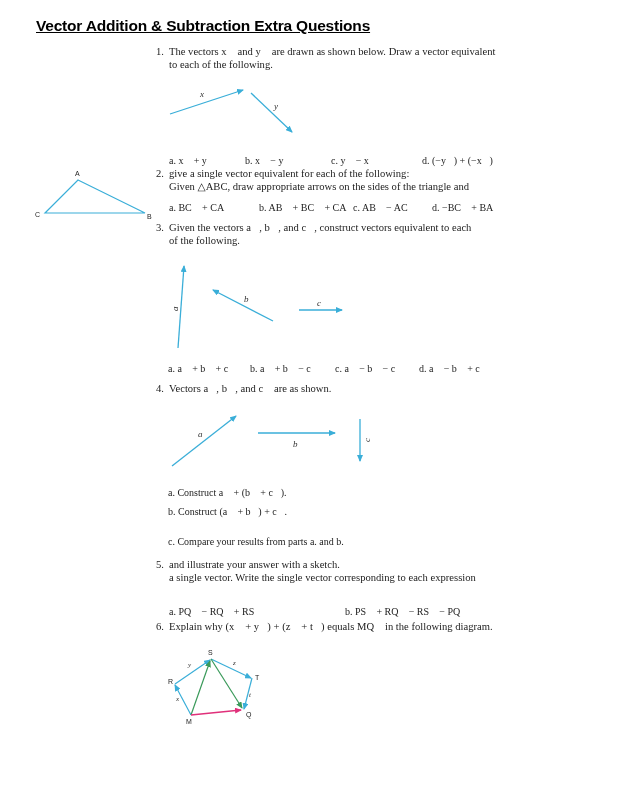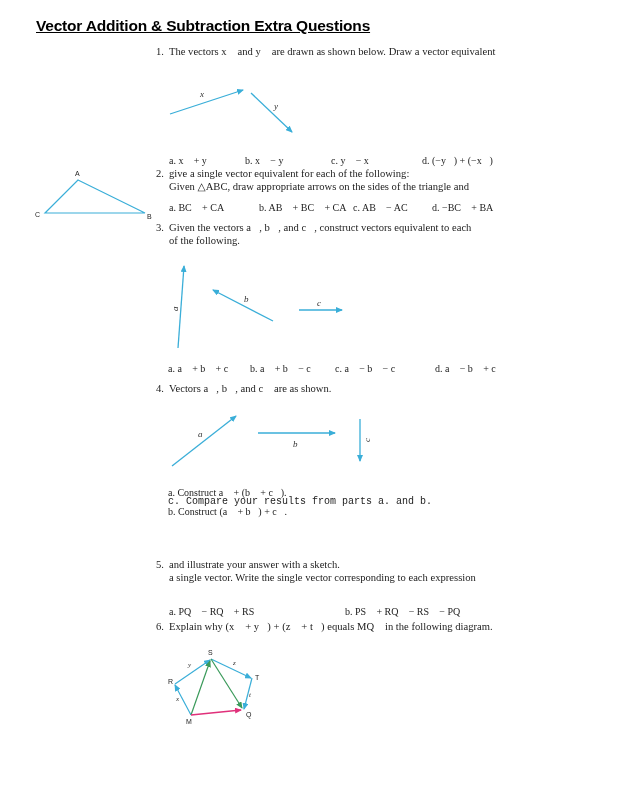--- a/index.html
+++ b/index.html
@@ -27,20 +27,21 @@
   .plabel { font-family: "Liberation Sans", sans-serif; font-size: 7px; fill: #222; }
 </style>
 </head>
 <body>
 
 <div class="page-title">Vector Addition &amp; Subtraction Extra Questions</div>
 
 <div class="q" style="top:46px">
   <span class="num">1.</span>
   <span class="body">The vectors x⃗ and y⃗ are drawn as shown below. Draw a vector equivalent</span>
+  <span class="body">to each of the following.</span>
 </div>
 <div class="row" style="top:149px;left:169px;width:340px;">
   <span class="opt" style="left:0"><span>a.</span> <span>x⃗ + y⃗</span></span>
   <span class="opt" style="left:76px"><span>b.</span> <span>x⃗ − y⃗</span></span>
   <span class="opt" style="left:162px"><span>c.</span> <span>y⃗ − x⃗</span></span>
   <span class="opt" style="left:253px"><span>d.</span> <span>(−y⃗) + (−x⃗)</span></span>
 </div>
 
 <div class="q" style="top:168px">
   <span class="num">2.</span>
@@ -56,30 +57,30 @@
 
 <div class="q" style="top:222px">
   <span class="num">3.</span>
   <span class="body">Given the vectors a⃗, b⃗, and c⃗, construct vectors equivalent to each</span>
   <span class="body">of the following.</span>
 </div>
 <div class="row" style="top:357px;left:168px;width:340px;">
   <span class="opt" style="left:0"><span>a.</span> <span>a⃗ + b⃗ + c⃗</span></span>
   <span class="opt" style="left:82px"><span>b.</span> <span>a⃗ + b⃗ − c⃗</span></span>
   <span class="opt" style="left:167px"><span>c.</span> <span>a⃗ − b⃗ − c⃗</span></span>
-  <span class="opt" style="left:267px"><span>d.</span> <span>a⃗ − b⃗ + c⃗</span></span>
+  <span class="opt" style="left:251px"><span>d.</span> <span>a⃗ − b⃗ + c⃗</span></span>
 </div>
 
 <div class="q" style="top:383px">
   <span class="num">4.</span>
   <span class="body">Vectors a⃗, b⃗, and c⃗ are as shown.</span>
 </div>
 <div class="row" style="top:487px;left:168px;"><span>a.</span> <span>Construct a⃗ + (b⃗ + c⃗).</span></div>
 <div class="row" style="top:506px;left:168px;"><span>b.</span> <span>Construct (a⃗ + b⃗) + c⃗.</span></div>
-<div class="row" style="top:496px;left:168px;font-family:Liberation Mono, monospace;"><span>c.</span> <span>Compare your results from parts a. and b.</span></div>
+<div class="row" style="top:536px;left:168px;"><span>c.</span> <span>Compare your results from parts a. and b.</span></div>
 
 <div class="q" style="top:559px">
   <span class="num">5.</span>
   <span class="body">and illustrate your answer with a sketch.</span>
   <span class="body">a single vector. Write the single vector corresponding to each expression</span>
 </div>
 <div class="row" style="top:600px;left:169px;width:340px;">
   <span class="opt" style="left:0"><span>a.</span> <span>PQ⃗ − RQ⃗ + RS⃗</span></span>
   <span class="opt" style="left:176px"><span>b.</span> <span>PS⃗ + RQ⃗ − RS⃗ − PQ⃗</span></span>
 </div>

